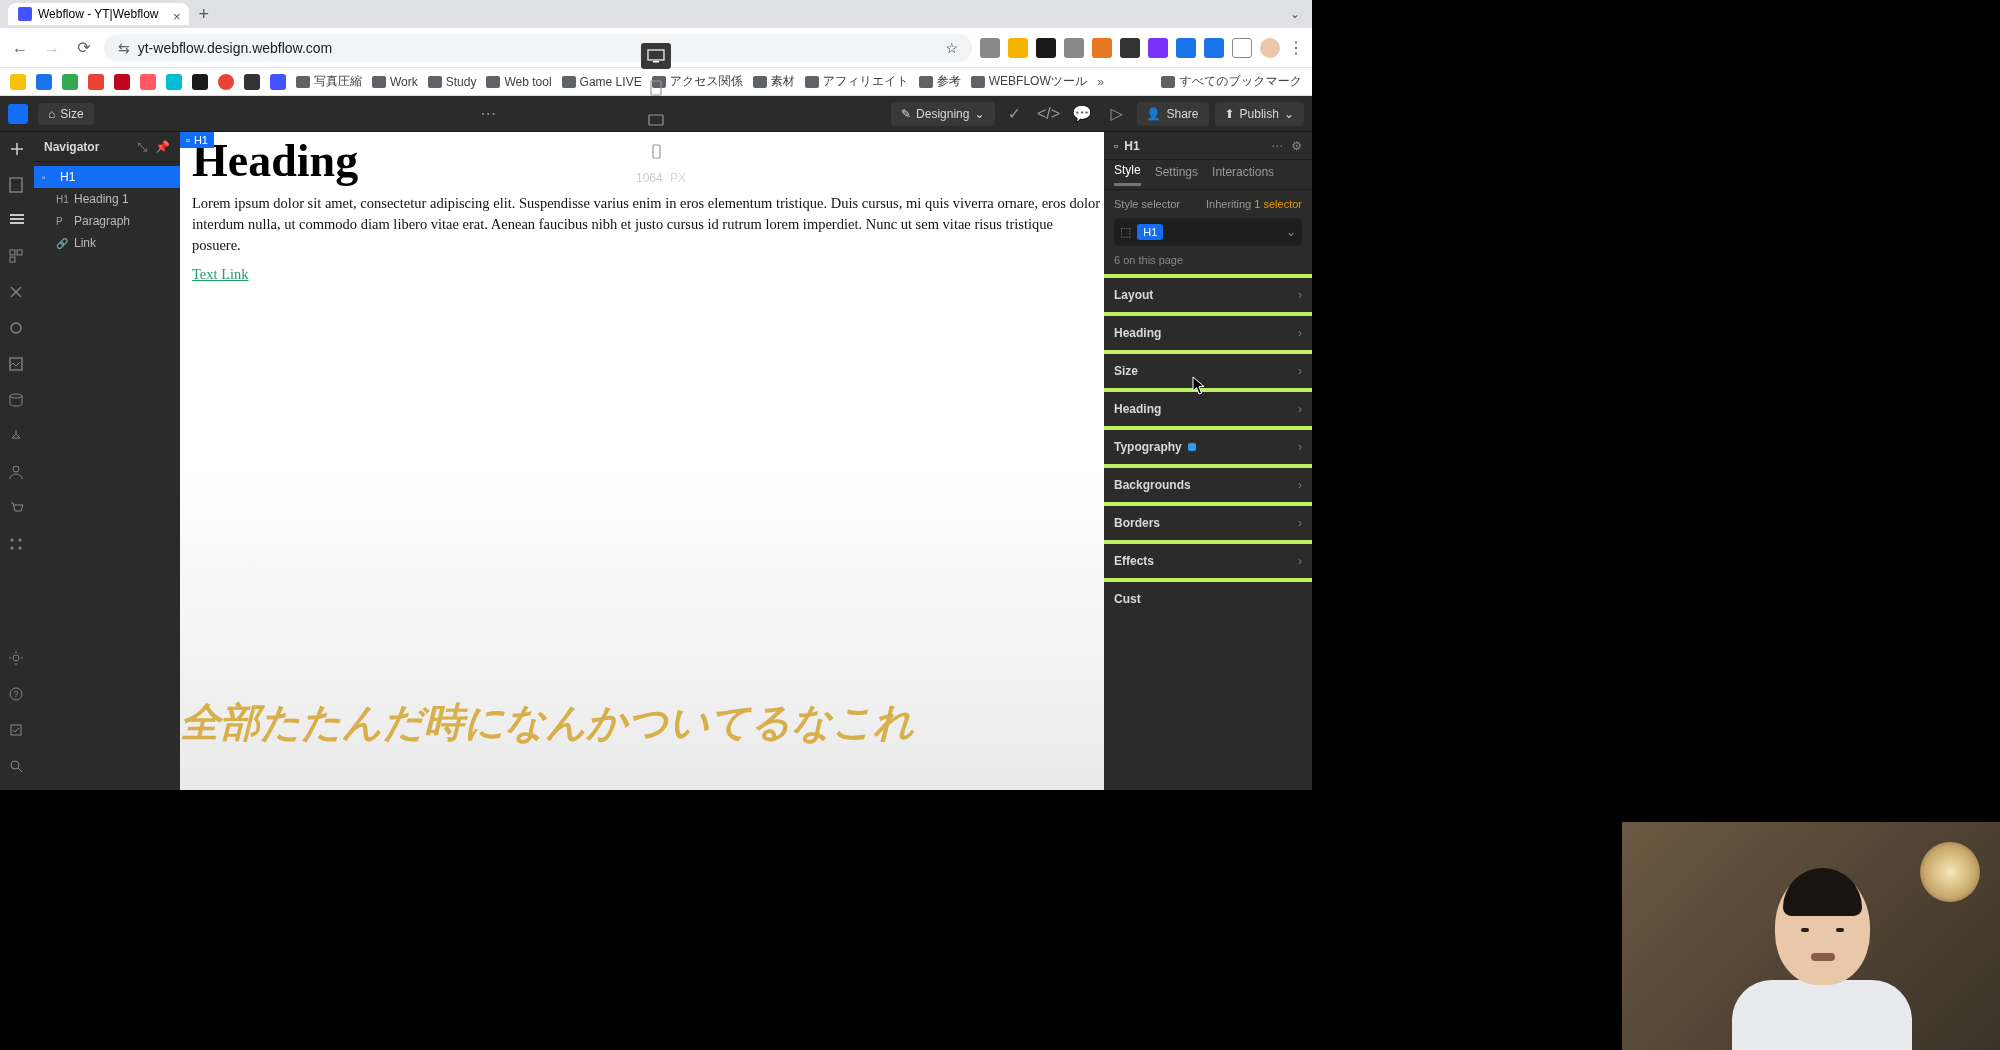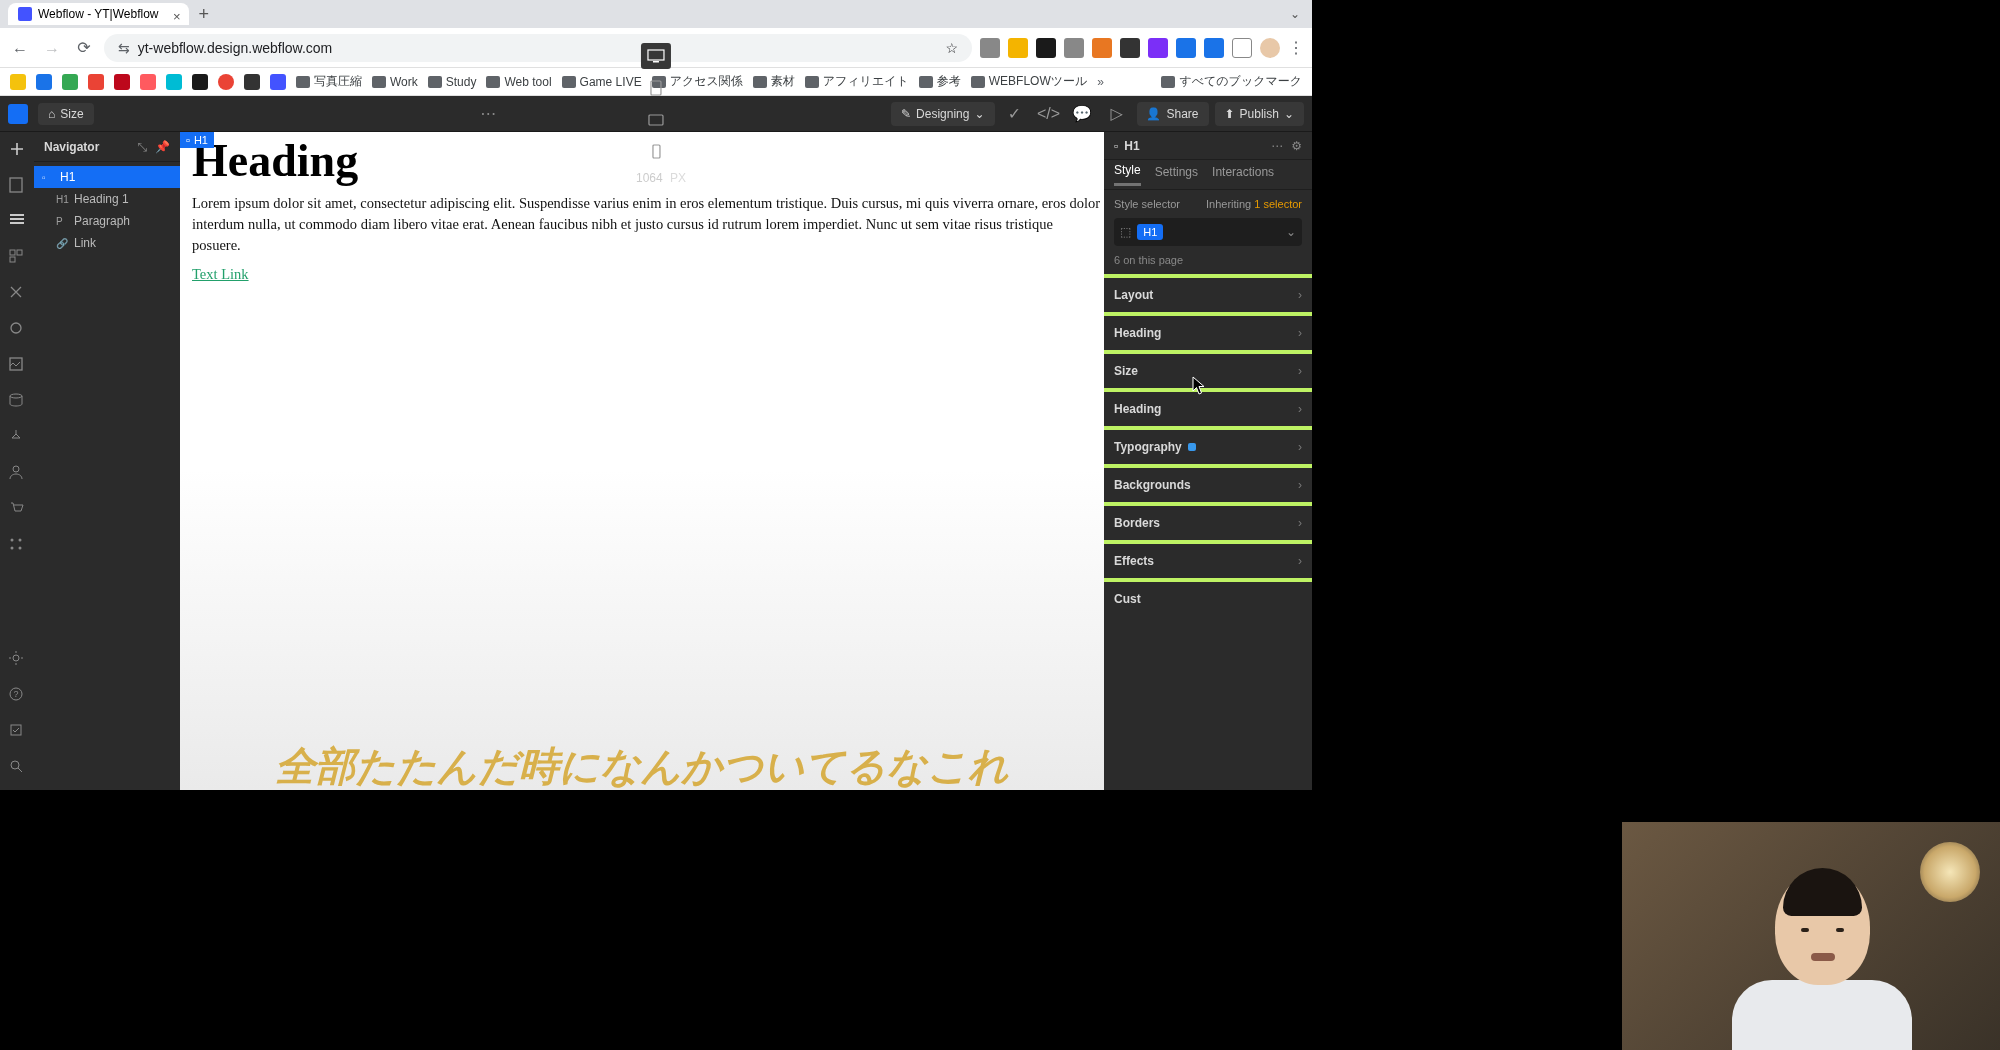--- a/index.html
+++ b/index.html
@@ -73,21 +73,21 @@
 .wf-selector-chev { margin-left: auto; color: #888; }
 .wf-onpage { padding: 2px 10px 8px; color: #888; font-size: 11px; }
 .wf-section { padding: 10px 10px; border-top: 4px solid #bef264; display: flex; align-items: center; justify-content: space-between; }
 .wf-section .chev { color: #777; }
 .wf-section .label { font-weight: 600; display: flex; align-items: center; gap: 6px; }
 .typo-ind { width: 8px; height: 8px; background: #3898ec; border-radius: 2px; }
 
 .cursor { position: absolute; width: 14px; height: 20px; z-index: 30; pointer-events: none; }
 
 
-.subtitle { position: absolute; left: 180px; width: 924px; top: 695px; text-align: center; font-size: 40px; font-weight: 700; font-style: italic; color: #d8b04b; pointer-events: none; z-index: 20; margin-top: 44px; }
+.subtitle { position: absolute; left: 180px; width: 924px; top: 695px; text-align: left; font-size: 40px; font-weight: 700; font-style: italic; color: #d8b04b; pointer-events: none; z-index: 20; }
 
 
 .webcam { position: absolute; right: 0; bottom: 0; width: 378px; height: 228px; background: linear-gradient(135deg, #6b5842, #3a3228); z-index: 40; overflow: hidden; }
 .webcam .lamp { position: absolute; right: 20px; top: 20px; width: 60px; height: 60px; background: radial-gradient(circle, #f5e6b8, #c9a86a 60%, transparent); border-radius: 50%; }
 .webcam .person { position: absolute; left: 100px; bottom: -30px; width: 200px; height: 220px; }
 .webcam .head { width: 95px; height: 115px; background: #e8c8a8; border-radius: 50% 50% 45% 45%; margin: 10px auto 0; position: relative; }
 .webcam .hair { position: absolute; top: -2px; left: 8px; right: 8px; height: 48px; background: #1a1410; border-radius: 48px 48px 10px 10px; }
 .webcam .body { width: 180px; height: 110px; background: #e8eaed; border-radius: 40px 40px 0 0; margin: -5px auto 0; }
 .eye { position: absolute; width: 8px; height: 4px; background: #2a2018; border-radius: 2px; top: 58px; }
 .eye.l { left: 26px; } .eye.r { right: 26px; }

